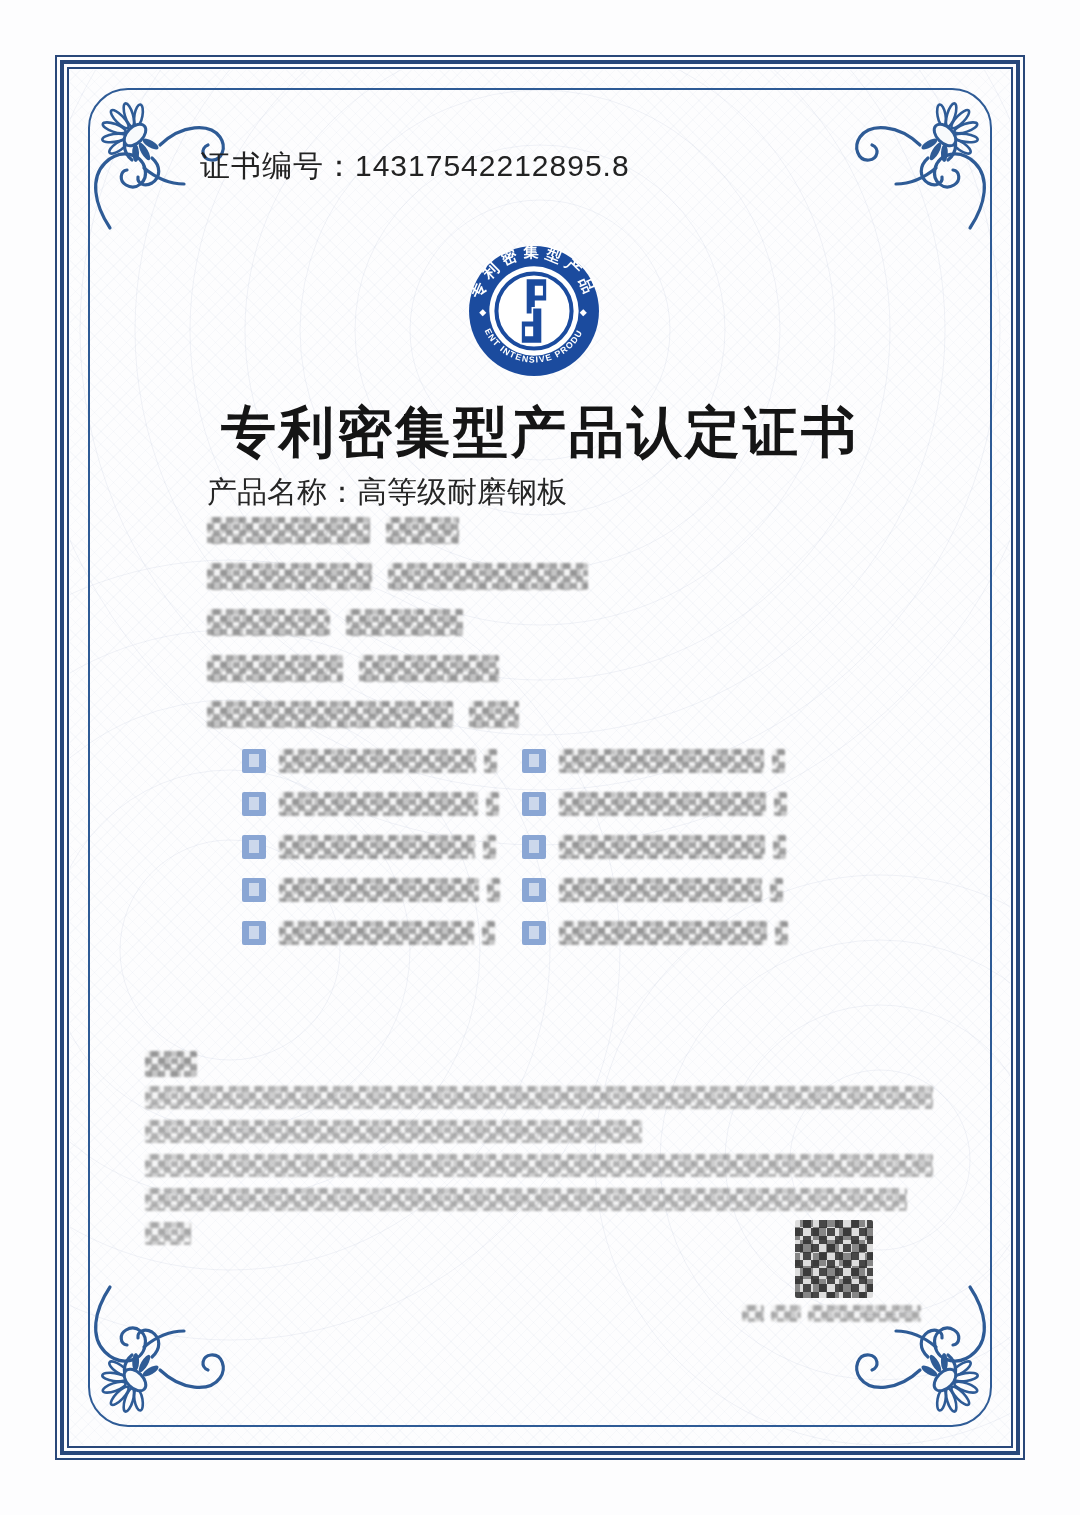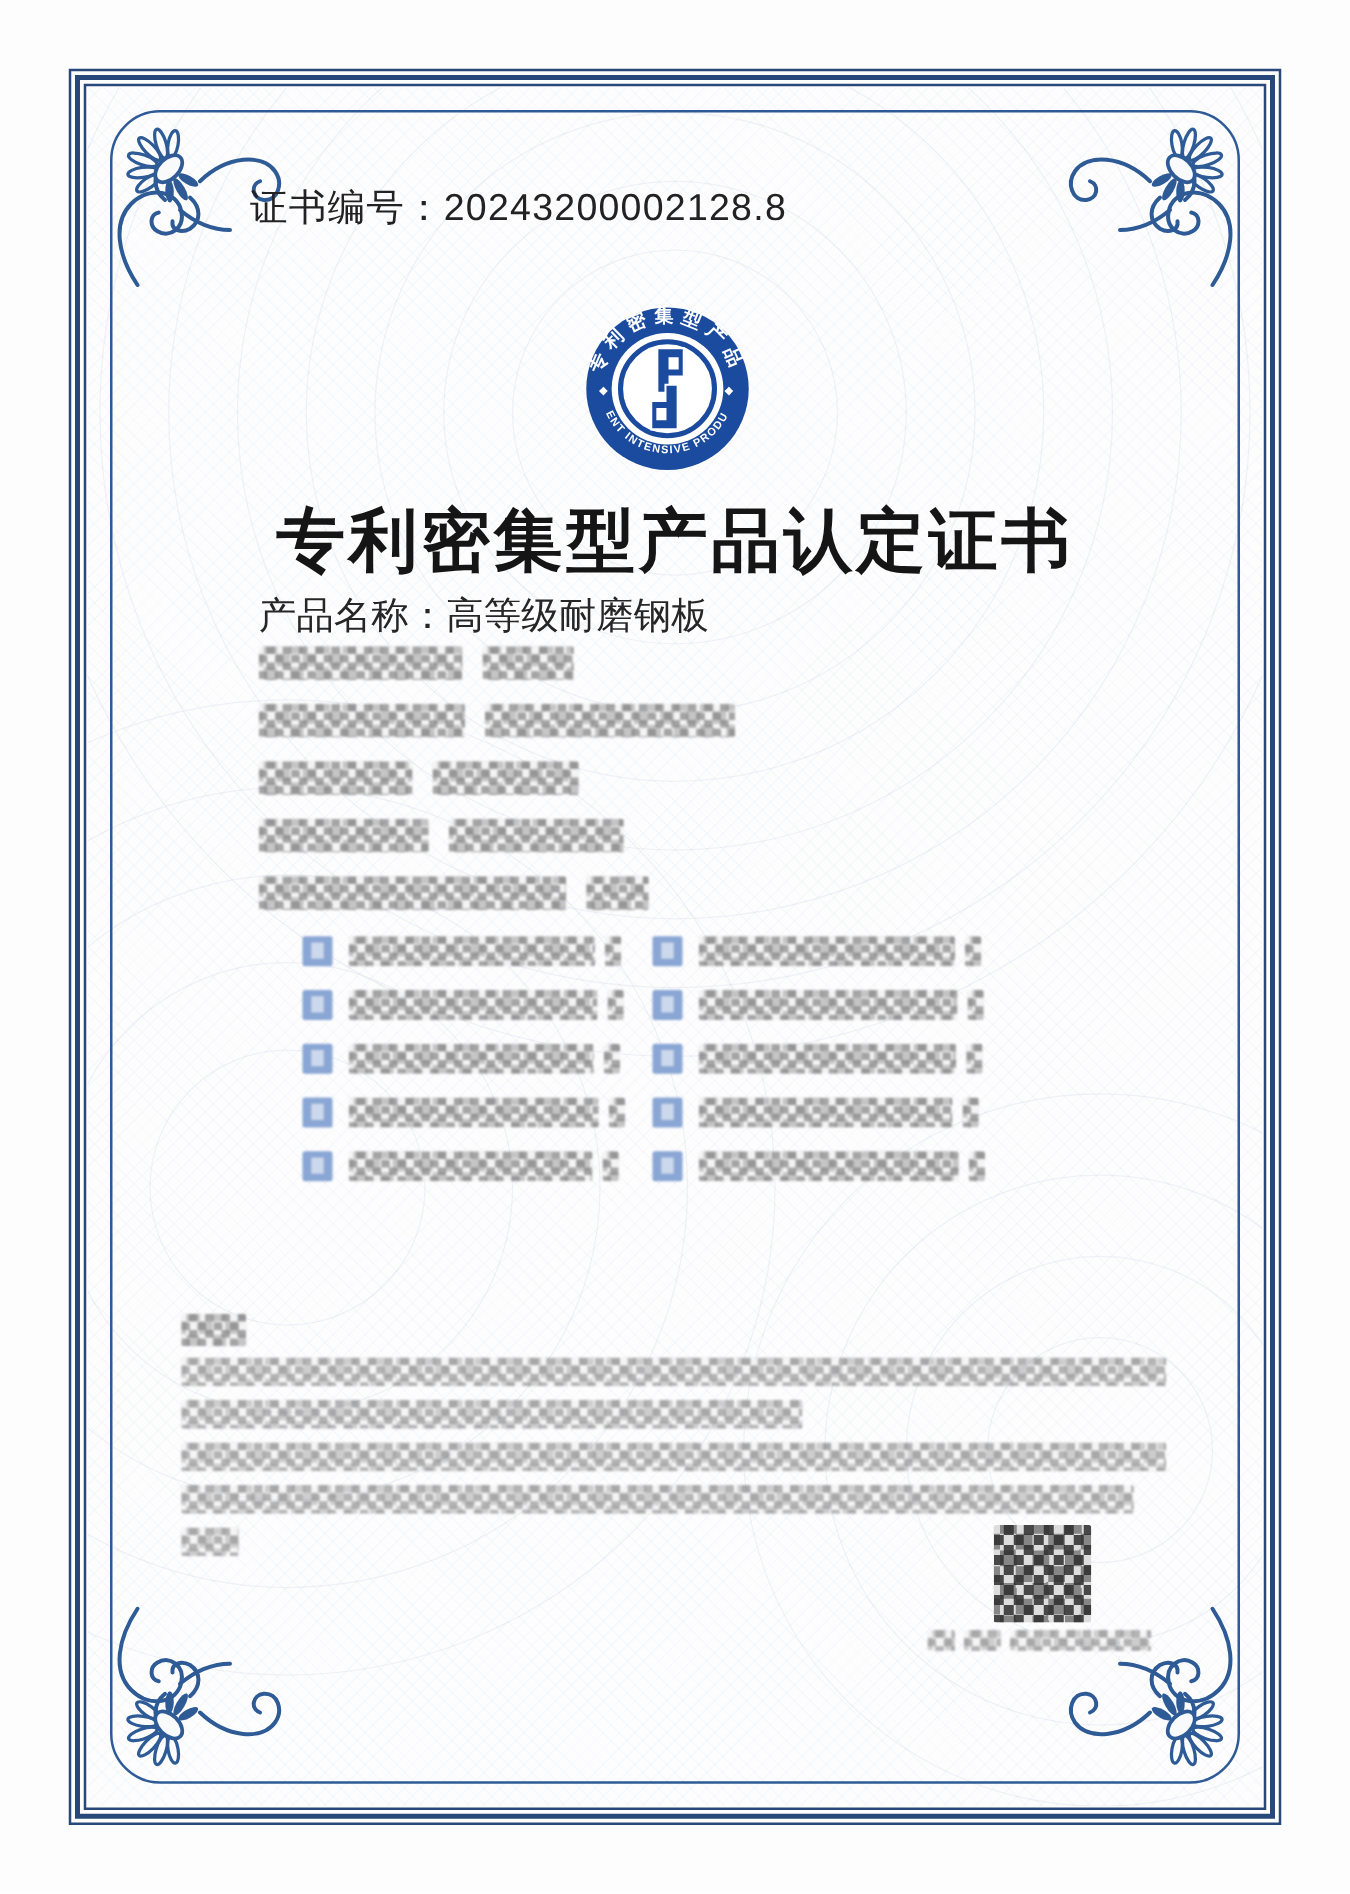--- a/index.html
+++ b/index.html
@@ -173,21 +173,21 @@
   <svg class="corner tr">
       <use href="#flourish"></use>
     </svg>
   <svg class="corner bl">
       <use href="#flourish"></use>
     </svg>
   <svg class="corner br">
       <use href="#flourish"></use>
     </svg>
 
-  <div class="cert-no"><span>证书编号：</span><span>20243200002128.8</span></div>
+  <div class="cert-no"><span>证书编号：</span><span>14317542212895.8</span></div>
 
   <svg class="logo" viewBox="0 0 130 130">
     <circle cx="65" cy="65" r="64" fill="#1b4b9e"></circle>
     <circle cx="65" cy="65" r="44" fill="#ffffff"></circle>
     <circle cx="65" cy="65" r="37" fill="none" stroke="#1b4b9e" stroke-width="4"></circle>
     <path id="arcT" d="M 15.2 46.9 A 53 53 0 0 1 114.8 46.9" fill="none"></path>
     <path id="arcB" d="M 16 83 A 53 53 0 0 0 114 83" fill="none"></path>
     <text font-size="15" font-weight="bold" fill="#ffffff" letter-spacing="5.5" font-family="Liberation Sans, sans-serif">
       <textPath href="#arcT" startOffset="50%" text-anchor="middle">专利密集型产品</textPath>
     </text>

